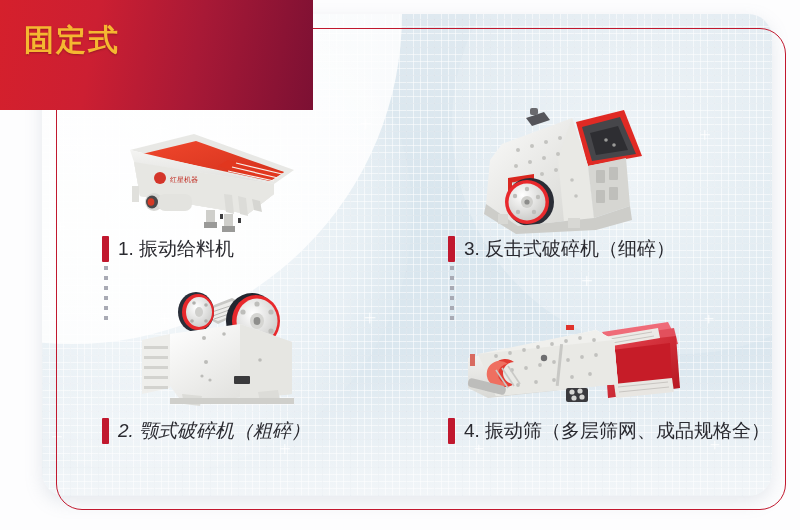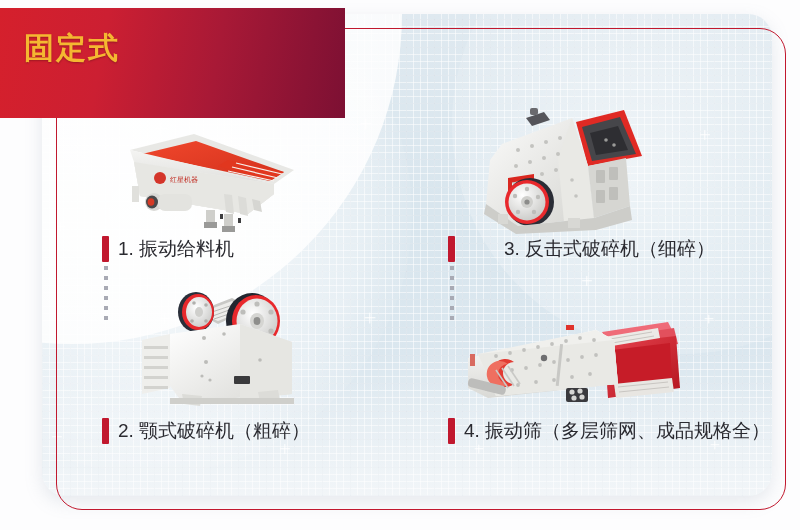--- a/index.html
+++ b/index.html
@@ -60,22 +60,23 @@
   .spark{position:absolute;pointer-events:none;}
   .spark::before,.spark::after{
     content:"";position:absolute;left:50%;top:50%;
     background:rgba(255,255,255,.95);transform:translate(-50%,-50%);
   }
   .spark::before{width:100%;height:1.4px;border-radius:1px;}
   .spark::after{height:100%;width:1.4px;border-radius:1px;}
 
   
   .banner{
-    position:absolute;left:0;top:8px;width:345px;height:110px;z-index:6;
+    position:absolute;left:0;top:0;width:289px;height:110px;z-index:6;
     background:linear-gradient(100deg,#d5202c 0%,#cc1f32 30%,#a81936 62%,#7c1033 100%);
+    padding-left:24px;
   }
   .banner .t1{
     position:absolute;left:24px;top:20px;
     font-size:30px;font-weight:bold;color:#f5b731;letter-spacing:2px;
     text-shadow:0 1px 2px rgba(0,0,0,.25);
   }
   .banner .t2{
     position:absolute;left:24px;top:60px;
     font-size:25px;font-weight:bold;color:#ffffff;letter-spacing:1px;
     text-shadow:0 1px 2px rgba(0,0,0,.25);
@@ -245,21 +246,21 @@
         <circle cx="84" cy="58" r="1.8"></circle>
           <circle cx="120" cy="84" r="1.8"></circle>
       </g>
       <rect x="94" y="100" width="16" height="8" rx="1" fill="#3a3a3c"></rect>
 
       <path d="M42 118 L62 120 L60 130 L44 128 Z" fill="#dcdcd8"></path>
       <path d="M118 116 L138 114 L140 124 L120 126 Z" fill="#dcdcd8"></path>
       <rect x="30" y="122" width="124" height="6" fill="#cfcfcb"></rect>
     </svg>
   </div>
-  <div class="label" style="left:102px;top:418px;">
+  <div class="label" style="left:102px;top:418px;font-style:italic;">
     <span class="bar"></span>
     <span>2. 颚式破碎机（粗碎）</span>
   </div>
 
   <div class="cell" style="left:472px;top:100px;width:186px;height:136px;">
     <svg class="mach" viewBox="0 0 186 136" xmlns="http://www.w3.org/2000/svg">
       <defs>
         <linearGradient id="i-body" x1="0" y1="0" x2="1" y2="1">
           <stop offset="0" stop-color="#fbfbfa"></stop>
             <stop offset="1" stop-color="#d5d5d1"></stop>
@@ -324,21 +325,21 @@
         <circle cx="62" cy="112" r="2.2"></circle>
           <circle cx="46" cy="112" r="2.2"></circle>
         <circle cx="43" cy="96" r="2.2"></circle>
       </g>
 
       <path d="M14 104 L46 126 L122 118 L158 106 L160 120 L124 130 L44 134 L12 114 Z" fill="#cdcdc9"></path>
       <rect x="26" y="114" width="10" height="10" fill="#d8d8d4"></rect>
       <rect x="96" y="118" width="12" height="10" fill="#d8d8d4"></rect>
     </svg>
   </div>
-  <div class="label" style="left:448px;top:236px;gap:40px;">
+  <div class="label" style="left:448px;top:236px;">
     <span class="bar"></span>
     <span>3. 反击式破碎机（细碎）</span>
   </div>
   <div class="dots" style="left:450px;top:266px;height:58px;"></div>
 
   <div class="cell" style="left:462px;top:292px;width:232px;height:120px;">
     <svg class="mach" viewBox="0 0 232 120" xmlns="http://www.w3.org/2000/svg">
       <defs>
         <linearGradient id="s-body" x1="0" y1="0" x2="0" y2="1">
           <stop offset="0" stop-color="#ffffff"></stop>

